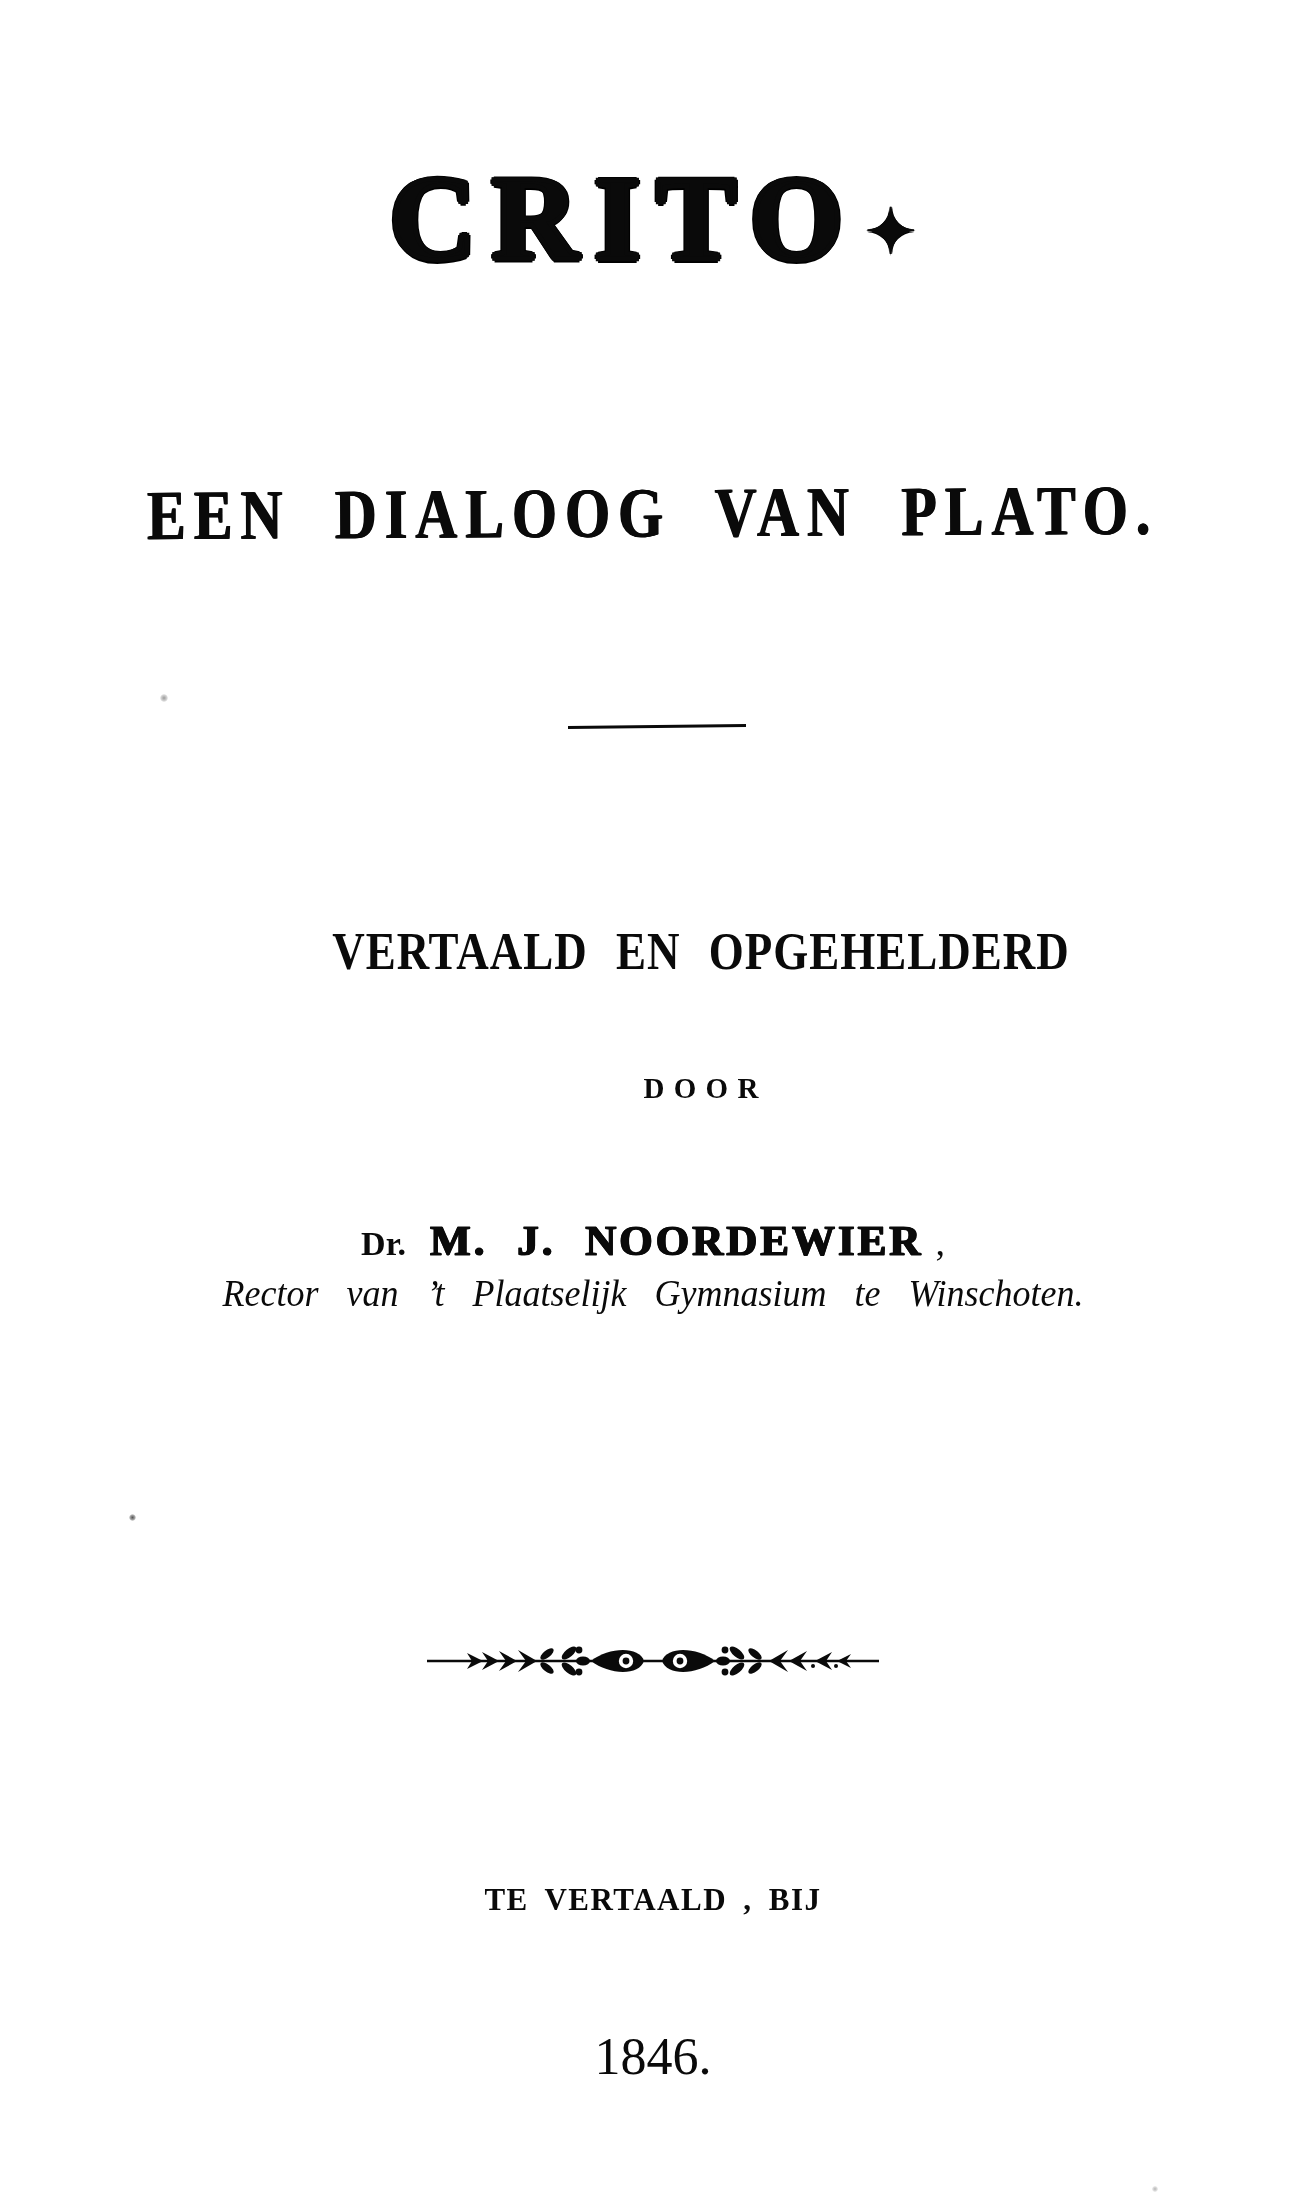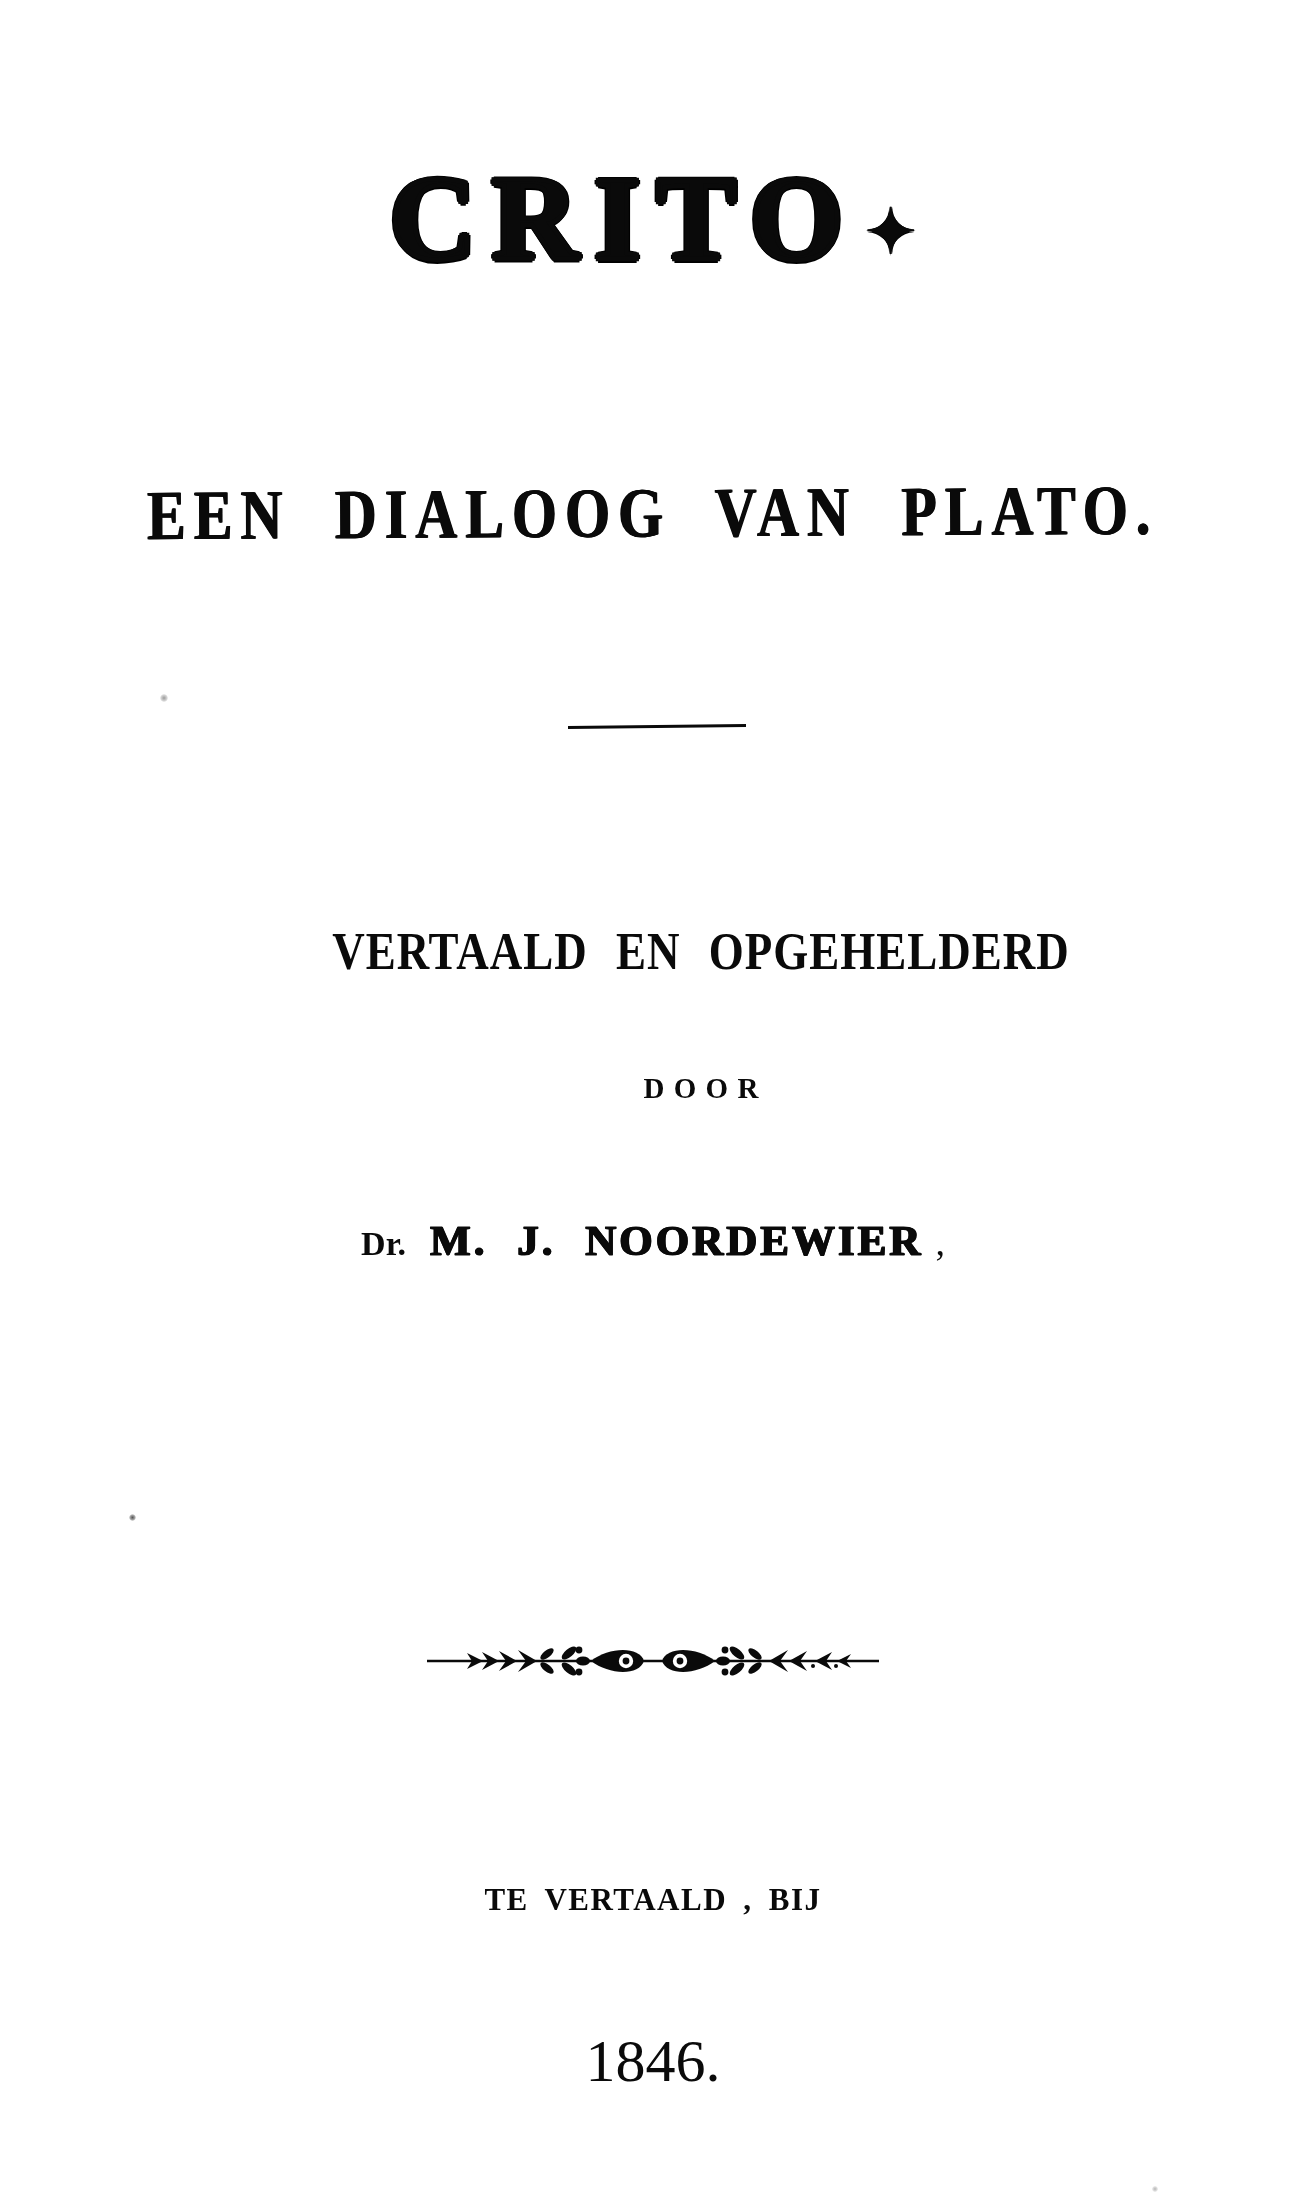--- a/index.html
+++ b/index.html
@@ -136,21 +136,21 @@
   .publisher-initials {
     font-size: 53px;
     word-spacing: 22px;
   }
   .publisher-name {
     font-size: 53px;
     letter-spacing: 0.33em;
     margin-left: 24px;
   }
   .year-line { top: 2031px; }
-  .year-text { font-size: 60px; }
+  .year-text { font-size: 52px; }
 
   
   .speck {
     position: absolute;
     border-radius: 50%;
   }
   .speck-1 {
     left: 160px; top: 694px; width: 8px; height: 8px;
     background: radial-gradient(circle, #9a9a9a 0%, #d8d8d8 55%, transparent 75%);
   }
@@ -183,20 +183,23 @@
   </div>
 
   <div class="line door-line">
     <span class="door-text">DOOR</span>
   </div>
 
   <div class="line author-line">
     <span class="author-prefix">Dr.</span><span class="author-name">M. J. NOORDEWIER</span><span class="author-comma">,</span>
   </div>
 
+  <div class="line role-line">
+    <span class="role-text">Rector van ’t Plaatselijk Gymnasium te Winschoten.</span>
+  </div>
 
   <div class="line ornament-line">
     <svg width="460" height="40" viewBox="0 0 460 40">
       <g fill="#0a0a0a" stroke="none">
         <line x1="4" y1="21" x2="456" y2="21" stroke="#0a0a0a" stroke-width="2.4"></line>
 
         <path d="M60 21 L44 13 L49 21 L44 29 Z"></path>
         <path d="M76 21 L59 12 L65 21 L59 30 Z"></path>
         <path d="M94 21 L76 11 L83 21 L76 31 Z"></path>
         <path d="M114 21 L95 10 L103 21 L95 32 Z"></path>

